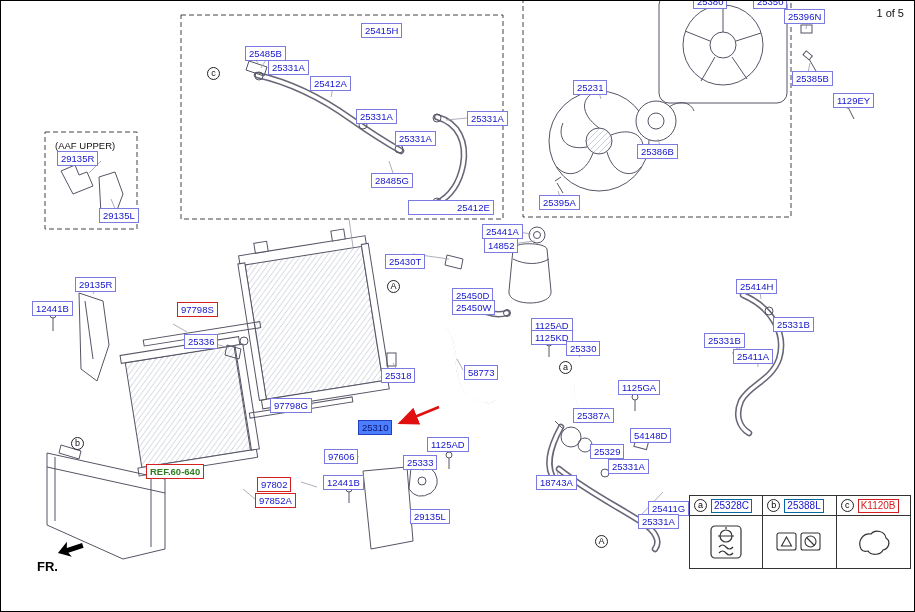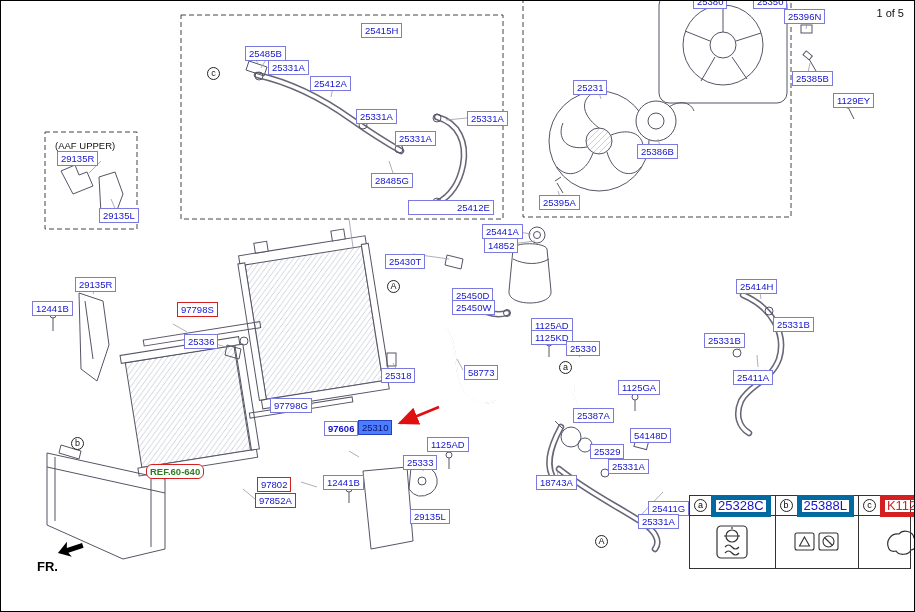--- a/index.html
+++ b/index.html
@@ -20,21 +20,21 @@
   .fr svg{display:block;margin-left:18px;transform:rotate(-18deg)}
   .fr-text{font-weight:bold;font-size:13px;color:#000}
   .legend{position:absolute;left:688px;top:494px;width:222px;display:grid;grid-template-columns:1fr 1fr 1fr;
           border:1px solid #333;background:#fff;z-index:2}
   .lcol{border-right:1px solid #333}
   .lcol:last-child{border-right:none}
   .lhead{height:20px;border-bottom:1px solid #333;display:flex;align-items:center;gap:4px;padding:0 4px}
   .licon{height:52px;display:flex;align-items:center;justify-content:center}
   .lcirc{width:13px;height:13px;border:1px solid #222;border-radius:50%;font-size:9px;line-height:11px;
          text-align:center;display:inline-block;flex:none}
-  .lpart{font-size:13px;color:#1414cc;border:5px solid #0369a1;padding:0 2px;line-height:12px;cursor:pointer}
+  .lpart{font-size:10px;color:#1414cc;border:1px solid #0369a1;padding:0 2px;line-height:12px;cursor:pointer}
   .lpart.redt{color:#d42020;border-color:#d42020}
   
   .ln{stroke:#556;stroke-width:1;fill:none}
   .dash{stroke:#444;stroke-width:1;fill:none;stroke-dasharray:5 3}
   .ho{stroke:#667;stroke-width:6.5;fill:none;stroke-linecap:round}
   .hi{stroke:#fff;stroke-width:3.4;fill:none;stroke-linecap:round}
   .ld{stroke:#99a;stroke-width:0.8;fill:none}
 </style>
 </head>
 <body>
@@ -203,24 +203,24 @@
       <div class="plabel plain" style="left: 50px; top: 137px;">(AAF UPPER)</div>
       <div class="plabel " style="left: 56px; top: 150px;">29135R</div>
       <div class="plabel " style="left: 98px; top: 207px;">29135L</div>
       <div class="plabel " style="left: 74px; top: 276px;">29135R</div>
       <div class="plabel " style="left: 31px; top: 300px;">12441B</div>
       <div class="plabel red" style="left: 128px; top: 301px; margin-left: 48px;">97798S</div>
       <div class="plabel " style="left: 183px; top: 333px;">25336</div>
       <div class="plabel " style="left: 380px; top: 367px;">25318</div>
       <div class="plabel " style="left: 269px; top: 397px;">97798G</div>
       <div class="plabel hl" style="left: 345px; top: 419px; margin-left: 12px;">25310</div>
-      <div class="plabel " style="left: 323px; top: 420px; font-weight: bold;">97606</div>
+      <div class="plabel " style="left: 323px; top: 448px;">97606</div>
       <div class="plabel " style="left: 426px; top: 436px;">1125AD</div>
       <div class="plabel " style="left: 402px; top: 454px;">25333</div>
-      <div class="plabel ref" style="left: 145px; top: 463px; border-radius: 6px;">REF.60-640</div>
+      <div class="plabel ref" style="left: 145px; top: 463px;">REF.60-640</div>
       <div class="plabel red" style="left: 256px; top: 476px;">97802</div>
       <div class="plabel red" style="left: 254px; top: 492px;">97852A</div>
       <div class="plabel " style="left: 322px; top: 474px;">12441B</div>
       <div class="plabel " style="left: 409px; top: 508px;">29135L</div>
       <div class="plabel " style="left: 384px; top: 247px; margin-top: 6px;">25430T</div>
       <div class="plabel " style="left: 481px; top: 223px;">25441A</div>
       <div class="plabel " style="left: 483px; top: 237px;">14852</div>
       <div class="plabel " style="left: 451px; top: 287px;">25450D</div>
       <div class="plabel " style="left: 451px; top: 299px;">25450W</div>
       <div class="plabel " style="left: 530px; top: 317px;">1125AD</div>
@@ -239,21 +239,21 @@
       <div class="plabel " style="left: 636px; top: 143px;">25386B</div>
       <div class="plabel " style="left: 538px; top: 194px;">25395A</div>
       <div class="plabel " style="left: 692px; top: -7px;">25380</div>
       <div class="plabel " style="left: 752px; top: -7px;">25350</div>
       <div class="plabel " style="left: 783px; top: 8px;">25396N</div>
       <div class="plabel " style="left: 791px; top: 70px;">25385B</div>
       <div class="plabel " style="left: 832px; top: 92px;">1129EY</div>
       <div class="plabel " style="left: 735px; top: 278px;">25414H</div>
       <div class="plabel " style="left: 772px; top: 316px;">25331B</div>
       <div class="plabel " style="left: 703px; top: 332px;">25331B</div>
-      <div class="plabel " style="left: 732px; top: 348px; margin-top: 21px;">25411A</div>
+      <div class="plabel " style="left: 732px; top: 348px;">25411A</div>
       <div class="cmark" style="left: 206px; top: 66px;">c</div>
       <div class="cmark" style="left: 70px; top: 436px;">b</div>
       <div class="cmark" style="left: 386px; top: 279px;">A</div>
       <div class="cmark" style="left: 558px; top: 360px;">a</div>
       <div class="cmark" style="left: 594px; top: 534px;">A</div>
     </div>
 
   <div class="page-ind">1 of 5</div>
 
   <div class="fr">

